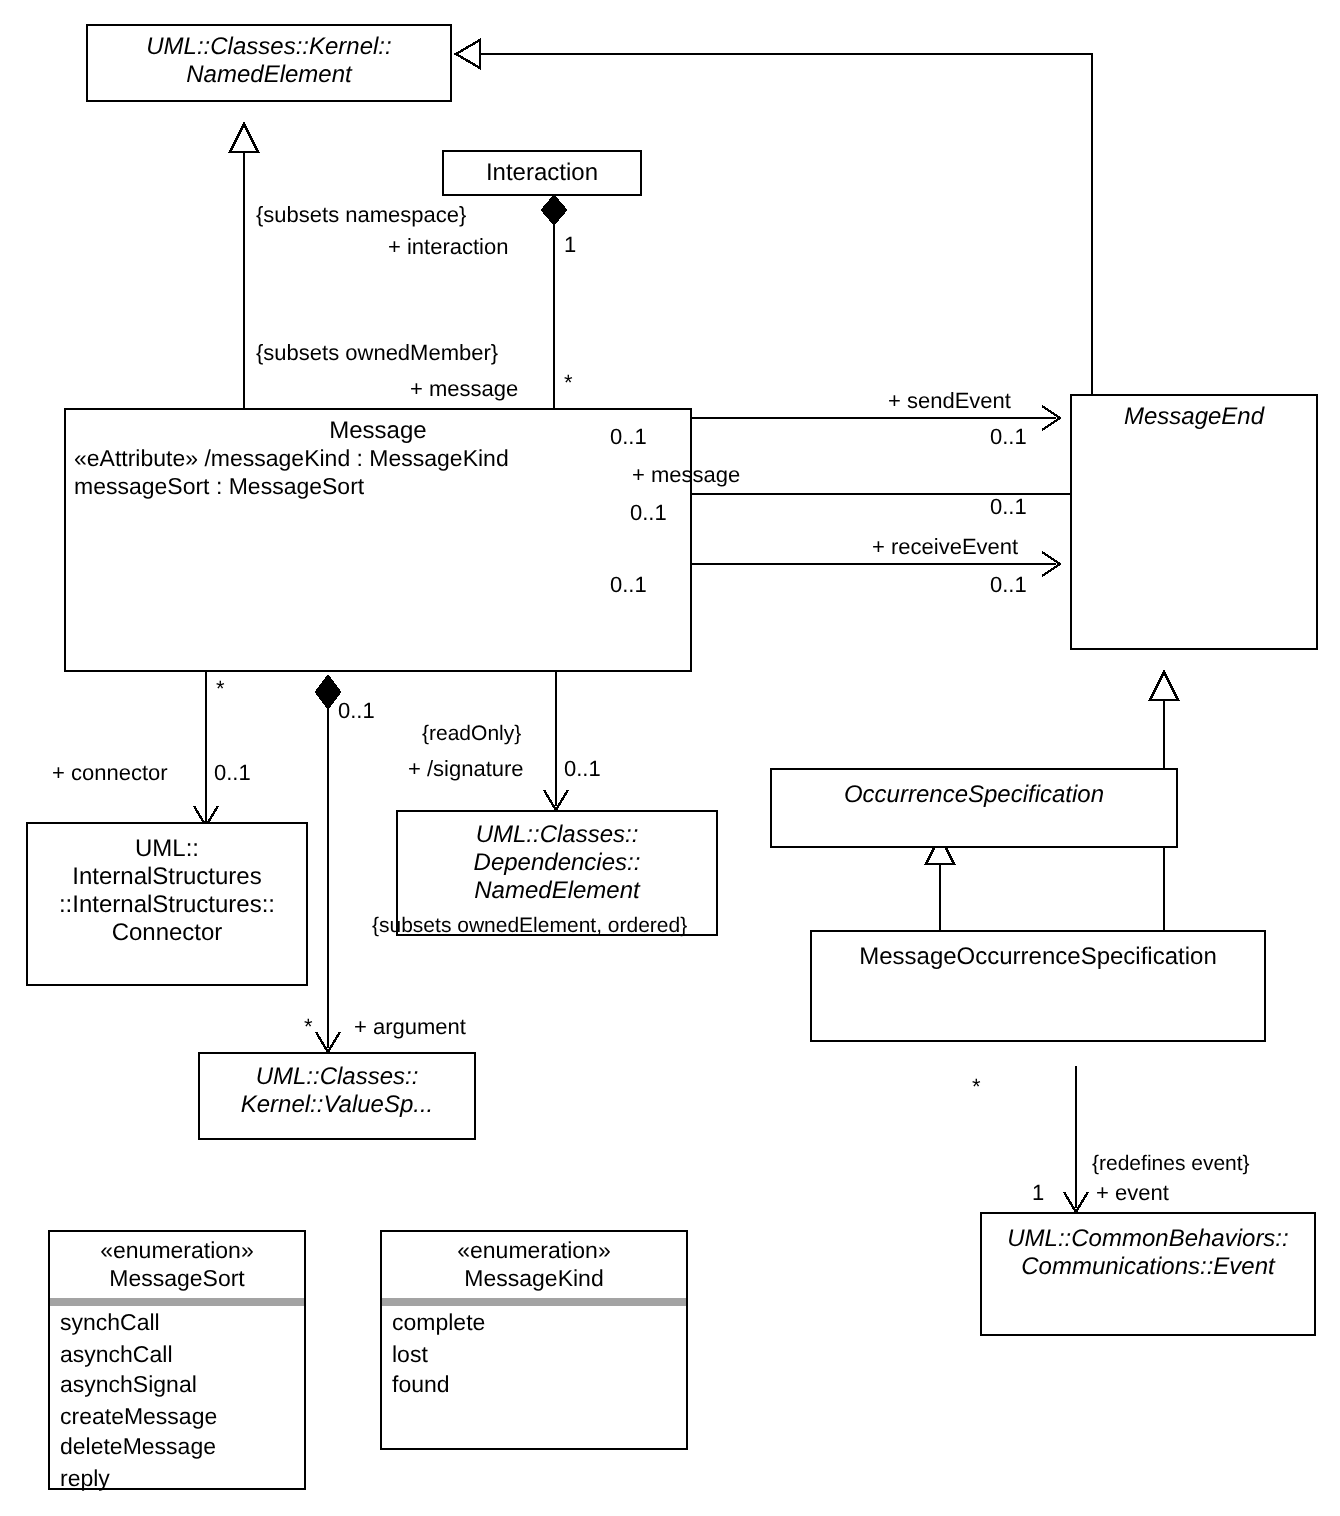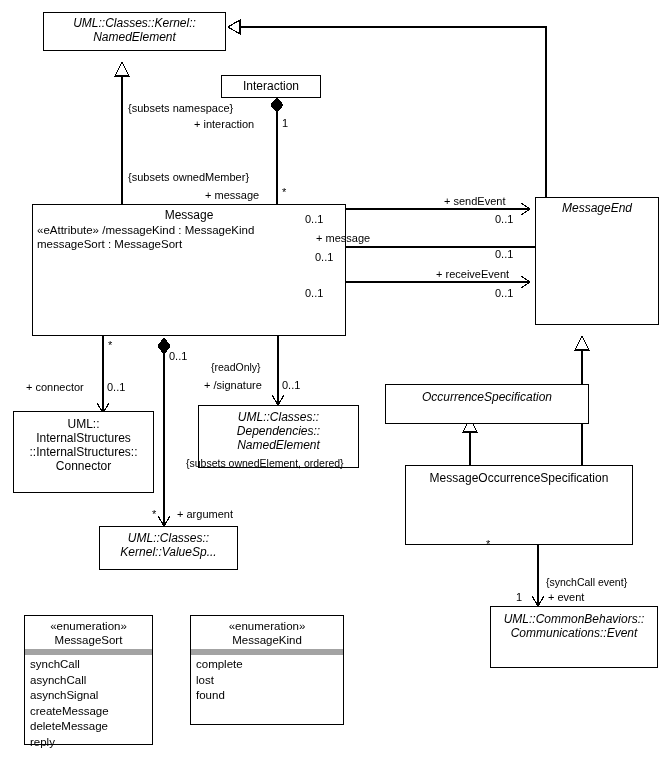--- a/index.html
+++ b/index.html
@@ -28,21 +28,21 @@
     font-size:11.5px;
     line-height:14px;
     padding:1px 3px 0 4px;
     text-align:left;
   }
   .enum-head{
     text-align:center;
     font-size:11.5px;
     line-height:14px;
     padding-top:3px;
-    border-bottom:6px solid #a3a3a3;
+    border-bottom:4px solid #a3a3a3;
     padding-bottom:2px;
   }
   .enum-lits{
     font-size:11.5px;
     line-height:15.5px;
     padding:2px 3px 0 5px;
     text-align:left;
   }
   .lbl{
     position:absolute;
@@ -147,21 +147,21 @@
     <div class="cname ital" style="padding-top:4px;">
       <span>UML::Classes::</span><br>
       <span>Kernel::ValueSp...</span>
     </div>
   </div>
 
   <div class="box" style="left:385px;top:384px;width:204px;height:40px;">
     <div class="cname ital" style="padding-top:5px;">OccurrenceSpecification</div>
   </div>
 
-  <div class="box" style="left:405px;top:465px;width:228px;height:80px;">
+  <div class="box" style="left:405px;top:465px;width:228px;height:56px;">
     <div class="cname" style="padding-top:5px;">MessageOccurrenceSpecification</div>
   </div>
 
   <div class="box" style="left:490px;top:606px;width:168px;height:62px;">
     <div class="cname ital" style="padding-top:5px;">
       <span>UML::CommonBehaviors::</span><br>
       <span>Communications::Event</span>
     </div>
   </div>
 
@@ -220,17 +220,17 @@
 
   <div class="lbl sm" style="left:211px;top:361px;">{readOnly}</div>
   <div class="lbl" style="left:204px;top:379px;">+ /signature</div>
   <div class="lbl" style="left:282px;top:379px;">0..1</div>
 
   <div class="lbl sm" style="left:186px;top:457px;">{subsets ownedElement, ordered}</div>
   <div class="lbl" style="left:152px;top:508px;">*</div>
   <div class="lbl" style="left:177px;top:508px;">+ argument</div>
 
   <div class="lbl" style="left:486px;top:538px;">*</div>
-  <div class="lbl sm" style="left:546px;top:576px;">{synchCall event}</div>
+  <div class="lbl sm" style="left:546px;top:576px;">{redefines event}</div>
   <div class="lbl" style="left:548px;top:591px;">+ event</div>
   <div class="lbl" style="left:516px;top:591px;">1</div>
 
 </div>
 
 </body></html>

